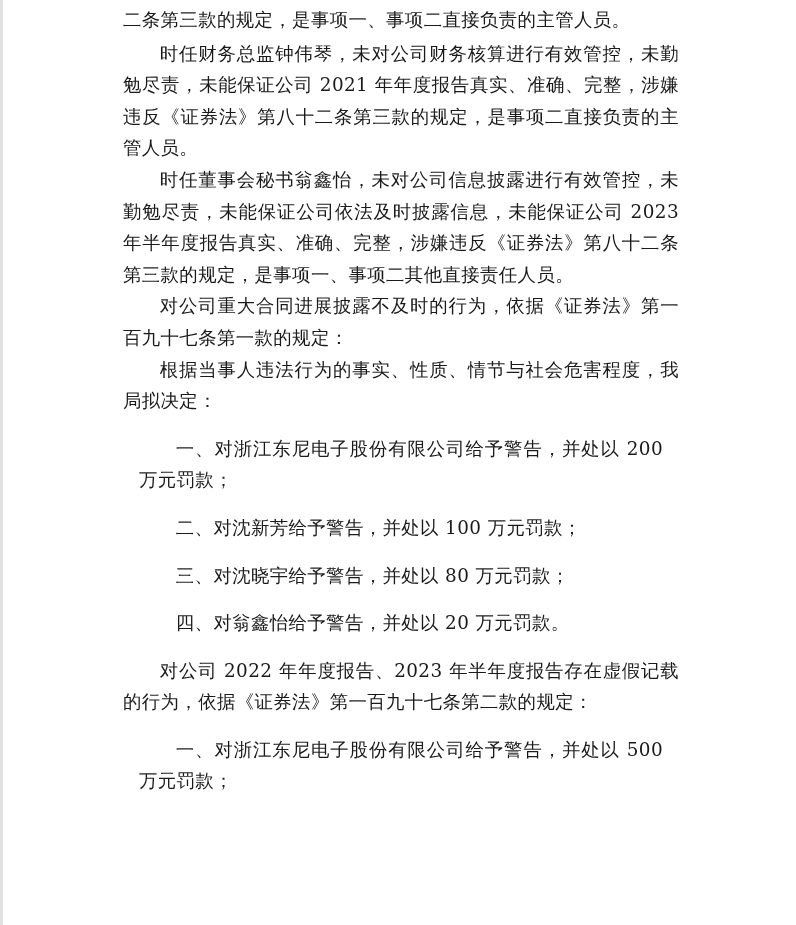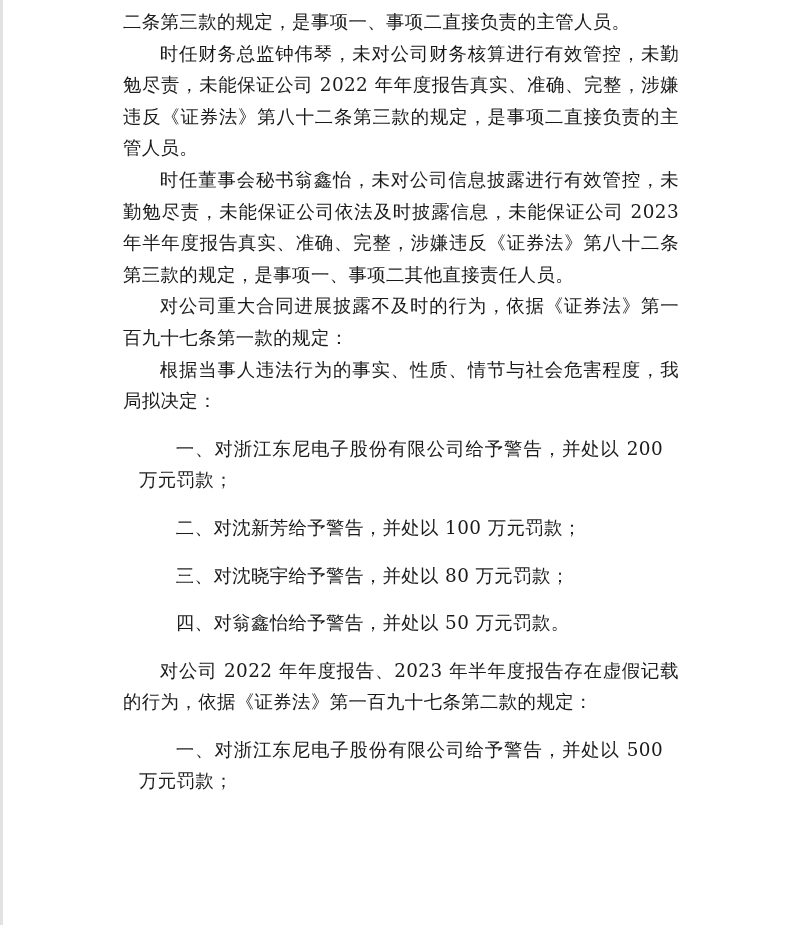--- a/index.html
+++ b/index.html
@@ -30,43 +30,44 @@
     color: #1a1a1a;
     letter-spacing: 0.4px;
     text-align: justify;
   }
   .para {
     margin: 0;
     text-indent: 2em;
   }
   .para.cont {
     text-indent: 0;
+    font-family: Liberation Mono, monospace;
   }
   .item {
     margin: 16px;
     text-indent: 2em;
   }
 </style>
 </head>
 <body>
 
 <div class="left-edge"></div>
 
 <div class="page">
   <p class="para cont">二条第三款的规定，是事项一、事项二直接负责的主管人员。</p>
-  <p class="para">时任财务总监钟伟琴，未对公司财务核算进行有效管控，未勤勉尽责，未能保证公司 2022 年年度报告真实、准确、完整，涉嫌违反《证券法》第八十二条第三款的规定，是事项二直接负责的主管人员。</p>
+  <p class="para">时任财务总监钟伟琴，未对公司财务核算进行有效管控，未勤勉尽责，未能保证公司 2021 年年度报告真实、准确、完整，涉嫌违反《证券法》第八十二条第三款的规定，是事项二直接负责的主管人员。</p>
   <p class="para">时任董事会秘书翁鑫怡，未对公司信息披露进行有效管控，未勤勉尽责，未能保证公司依法及时披露信息，未能保证公司 2023 年半年度报告真实、准确、完整，涉嫌违反《证券法》第八十二条第三款的规定，是事项一、事项二其他直接责任人员。</p>
   <p class="para">对公司重大合同进展披露不及时的行为，依据《证券法》第一百九十七条第一款的规定：</p>
   <p class="para">根据当事人违法行为的事实、性质、情节与社会危害程度，我局拟决定：</p>
 
   <div>
     <p class="item">一、对浙江东尼电子股份有限公司给予警告，并处以 200 万元罚款；</p>
     <p class="item">二、对沈新芳给予警告，并处以 100 万元罚款；</p>
     <p class="item">三、对沈晓宇给予警告，并处以 80 万元罚款；</p>
-    <p class="item">四、对翁鑫怡给予警告，并处以 50 万元罚款。</p>
+    <p class="item">四、对翁鑫怡给予警告，并处以 20 万元罚款。</p>
   </div>
 
   <p class="para">对公司 2022 年年度报告、2023 年半年度报告存在虚假记载的行为，依据《证券法》第一百九十七条第二款的规定：</p>
 
   <div>
     <p class="item">一、对浙江东尼电子股份有限公司给予警告，并处以 500 万元罚款；</p>
 
   </div>
 </div>
 

